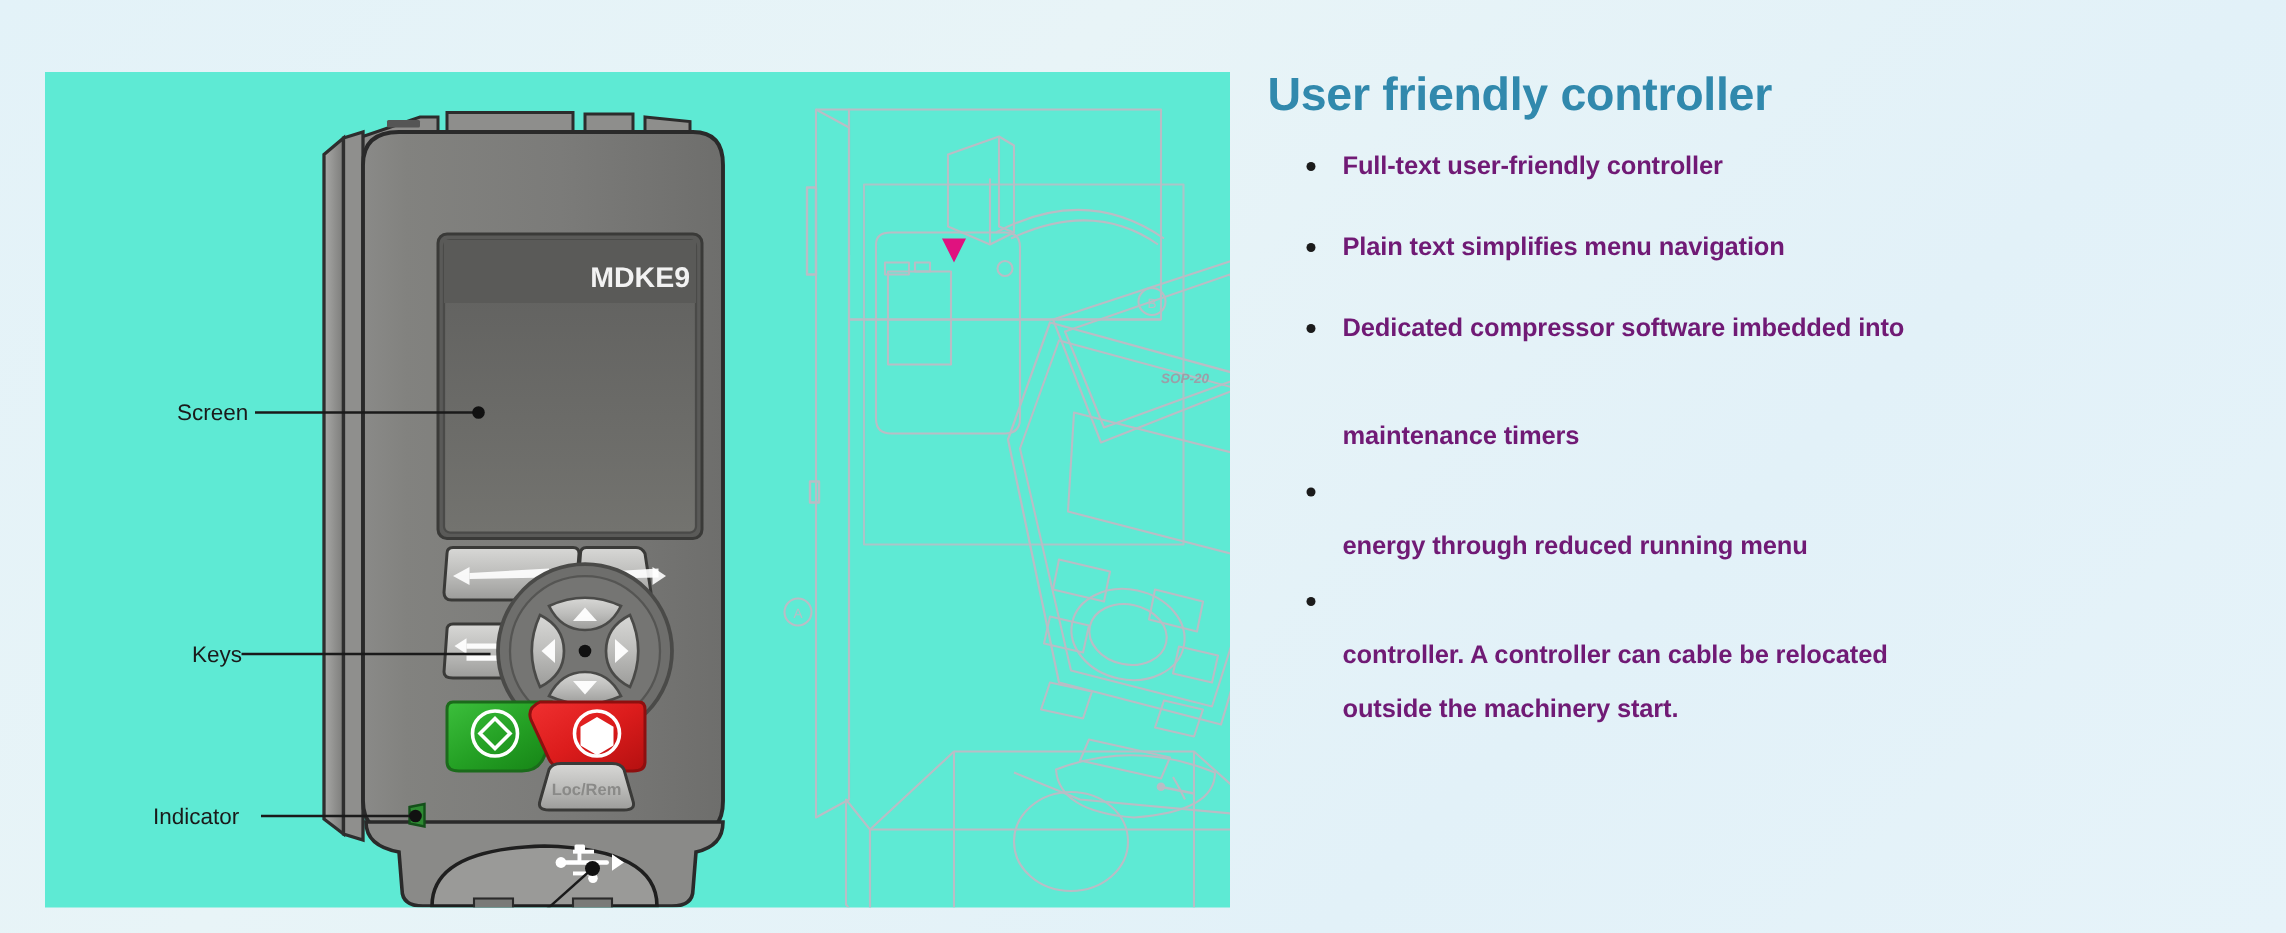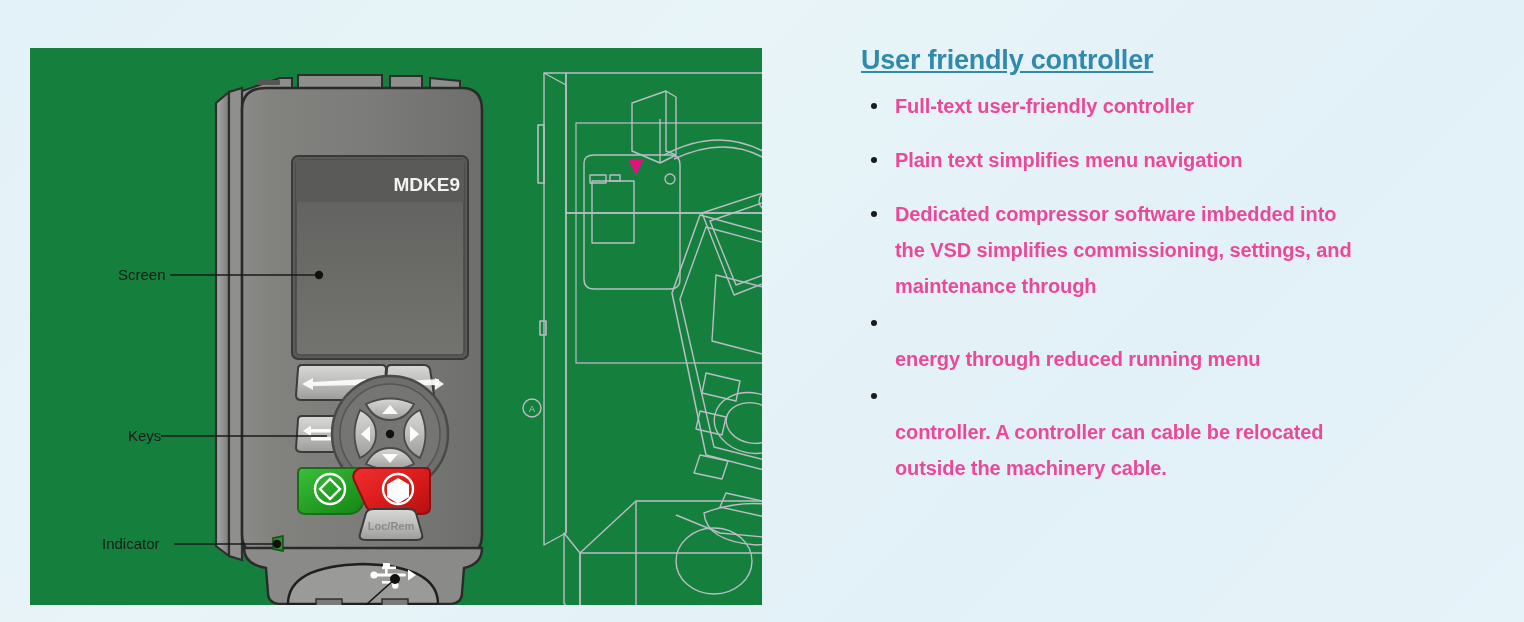--- a/index.html
+++ b/index.html
@@ -17,54 +17,53 @@
     position: relative;
     width: 1524px;
     height: 622px;
   }
 
   
   .image-panel {
     position: absolute;
     left: 30px;
     top: 48px;
-    width: 732px;
+    width: 790px;
     height: 557px;
-    background: #15803d;
+    background: #5eead4;
     overflow: hidden;
   }
   .figure-svg { display: block; }
 
   
   .content {
     position: absolute;
     left: 845px;
     top: 44px;
     width: 660px;
   }
   .heading {
-    font-size: 27px;
+    font-size: 31px;
     font-weight: bold;
     color: #3189ad;
     letter-spacing: -0.2px;
-    margin: 0 0 12px 16px;
+    margin: 0 0 12px 0;
     line-height: 1.2;
-    text-decoration: underline;
   }
   .bullets {
     list-style: none;
     margin: 0;
     padding: 0;
   }
   .bullets li {
     position: relative;
     padding-left: 50px;
-    font-size: 20px;
+    font-size: 17px;
     font-weight: bold;
-    color: #ec4899;
+    color: #701a75;
     line-height: 36px;
     letter-spacing: -0.1px;
   }
   .bullets li.spaced { margin-bottom: 18px; }
   .bullets li.tight  { margin-bottom: 1px; }
   .bullets li::before {
     content: "";
     position: absolute;
     left: 26px;
     top: 15px;
@@ -307,28 +306,28 @@
     <h1 class="heading" data-name="page-title">User friendly controller</h1>
     <ul class="bullets" data-name="feature-bullet-list">
       <li class="spaced" data-name="list-item">
         <span data-name="bullet-text">Full-text user-friendly controller</span>
       </li>
       <li class="spaced" data-name="list-item">
         <span data-name="bullet-text">Plain text simplifies menu navigation</span>
       </li>
       <li class="tight" data-name="list-item">
         <span data-name="bullet-text">Dedicated compressor software imbedded into</span><br>
-        <span data-name="bullet-text">the VSD simplifies commissioning, settings, and</span><br>
-        <span data-name="bullet-text">maintenance through</span>
+        <br>
+        <span data-name="bullet-text">maintenance timers</span>
       </li>
       <li class="tight" data-name="list-item">
         <br>
         <span data-name="bullet-text">energy through reduced running menu</span>
       </li>
       <li class="tight" data-name="list-item">
         <br>
         <span data-name="bullet-text">controller. A controller can cable be relocated</span><br>
-        <span data-name="bullet-text">outside the machinery cable.</span>
+        <span data-name="bullet-text">outside the machinery start.</span>
       </li>
     </ul>
   </div>
 
 </div>
 
 </body></html>

